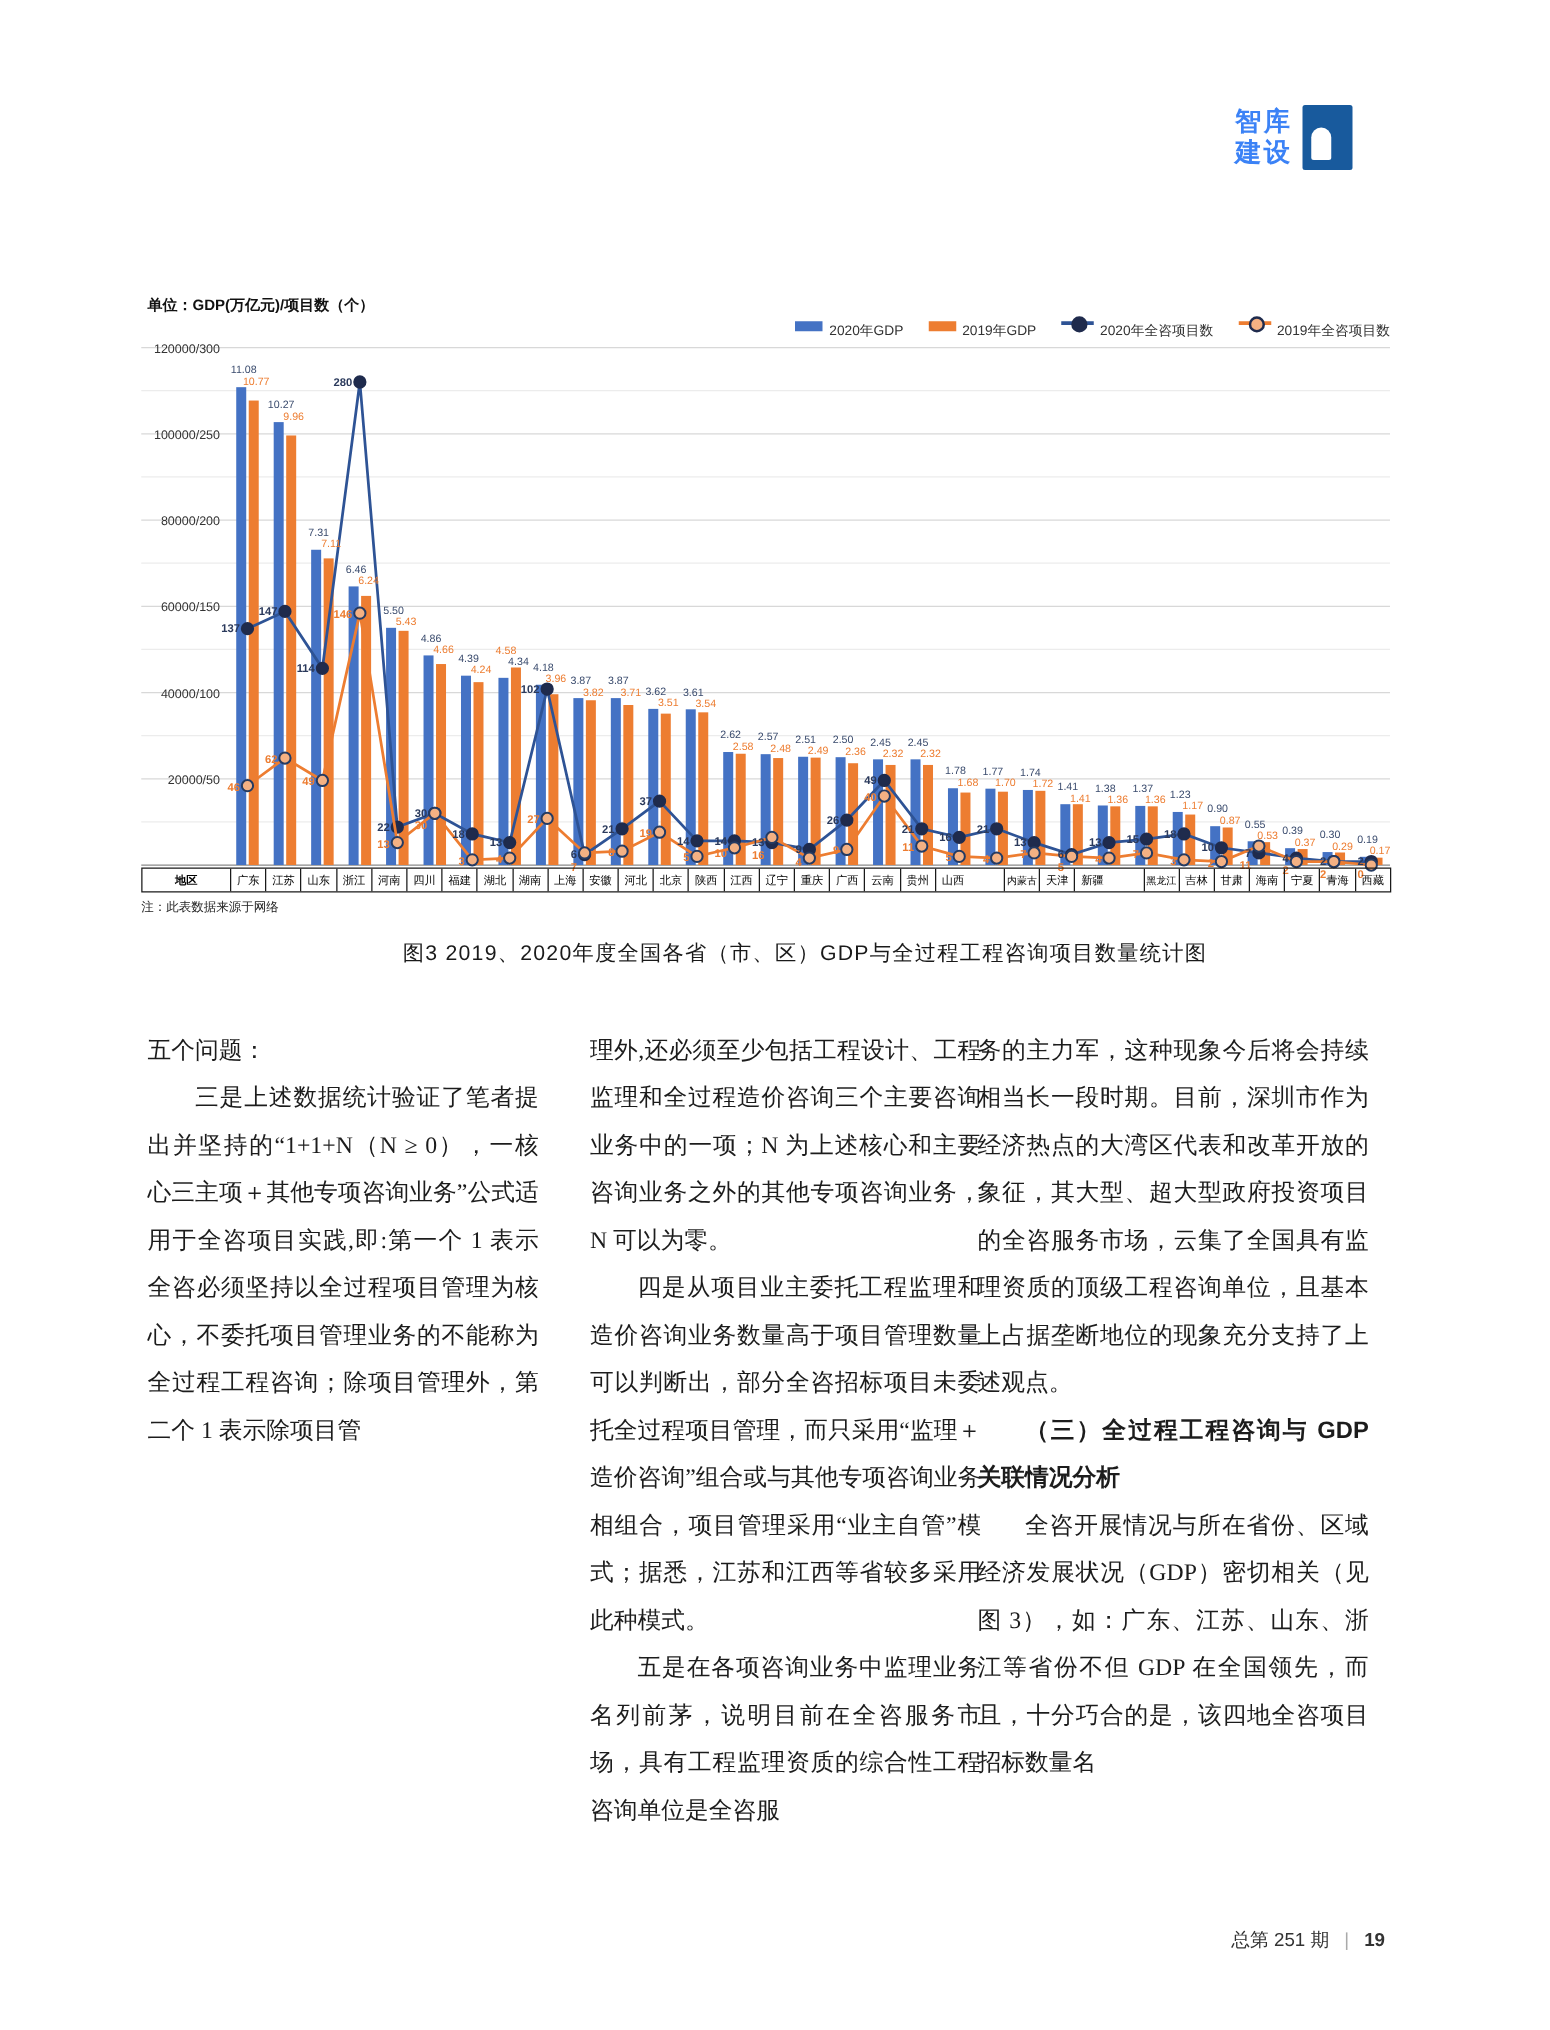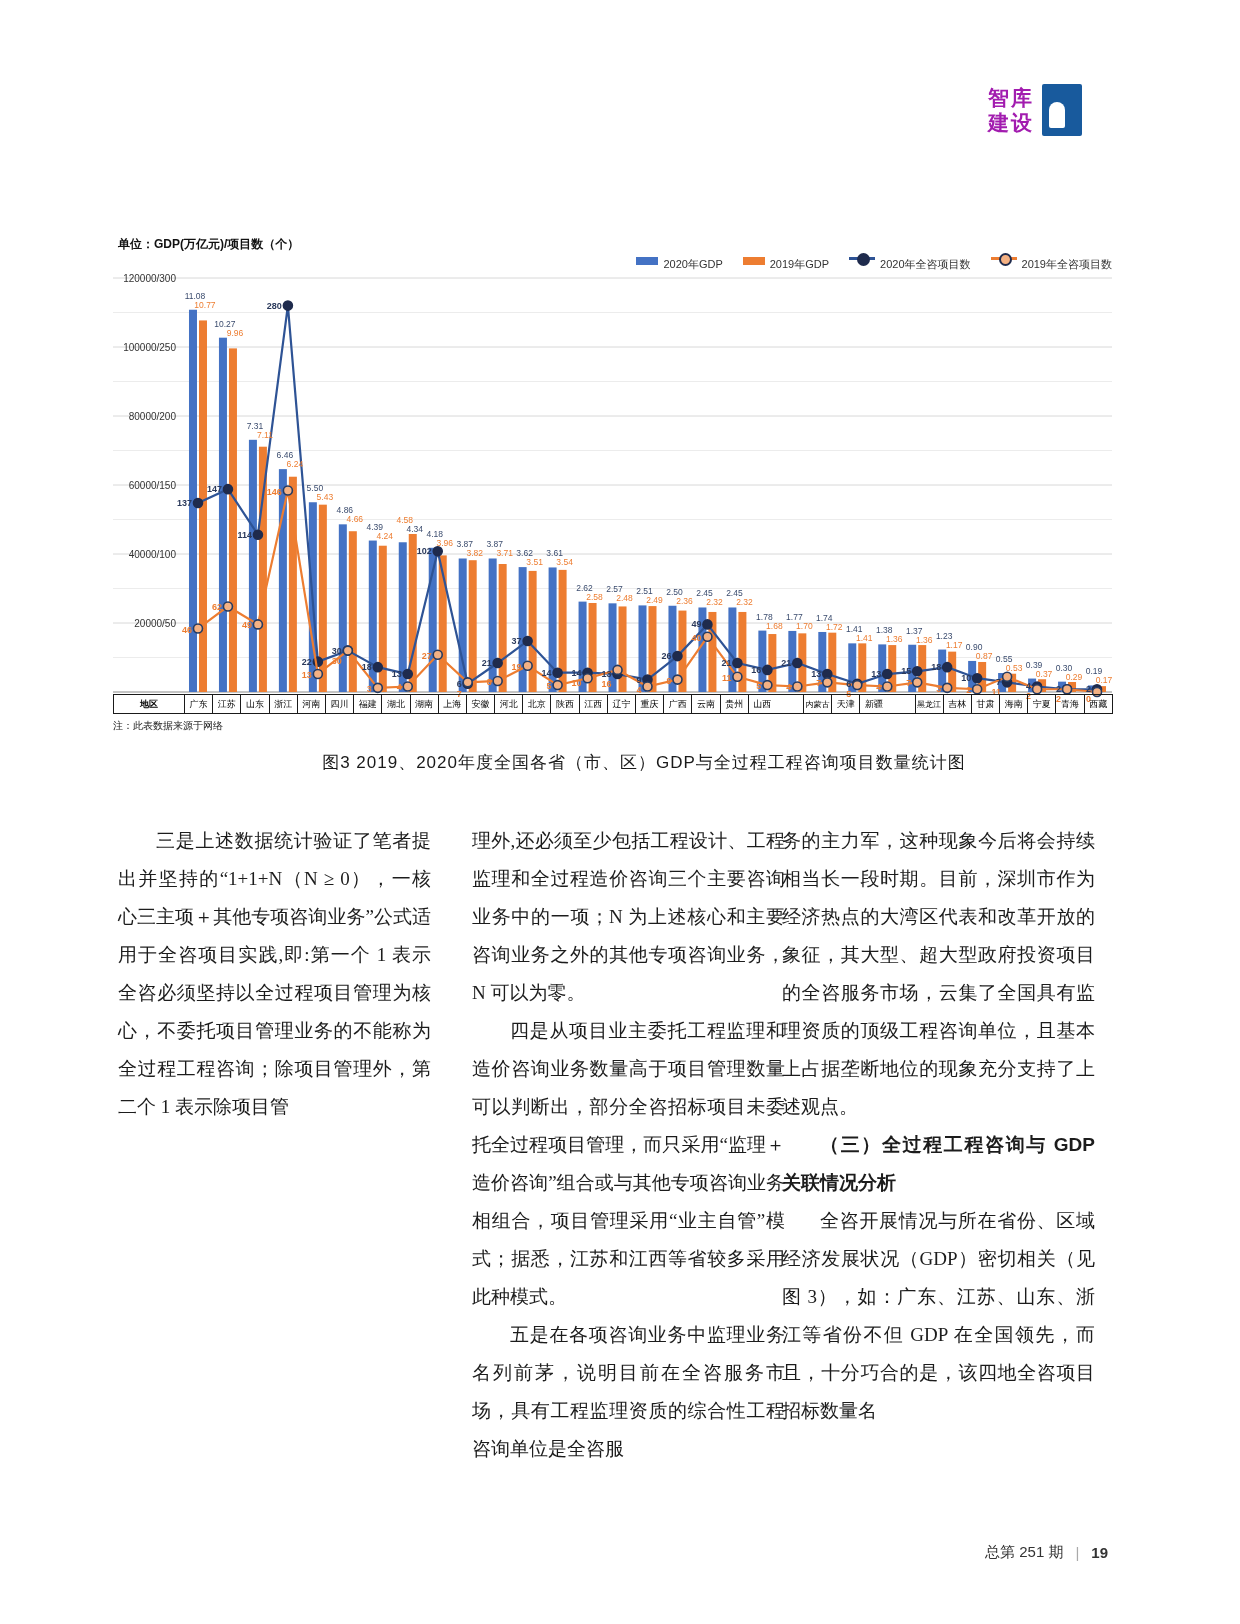--- a/index.html
+++ b/index.html
@@ -46,21 +46,21 @@
           display:flex;align-items:center;gap:12px;}
   #footer .sep{color:#aaa;}
   #footer .pg{font-weight:bold;}
 </style>
 </head>
 <body>
 
 <div id="page">
 
   <div class="logo">
-    <div class="logo-text" style="color: #a21caf;">
+    <div class="logo-text" style="color: #3b82f6;">
       <div>智库</div>
       <div>建设</div>
     </div>
     <div class="logo-box" style="background: rgb(24, 90, 157);">
       <div class="logo-hole"></div>
     </div>
   </div>
 
   <div id="chart">
     <div id="chart-unit">单位：GDP(万亿元)/项目数（个）</div>
@@ -405,20 +405,21 @@
         <div class="cell">海南</div>
         <div class="cell">宁夏</div>
         <div class="cell">青海</div>
         <div class="cell">西藏</div>
       </div>
     <div id="chart-note">注：此表数据来源于网络</div>
     <div id="chart-caption">图3 2019、2020年度全国各省（市、区）GDP与全过程工程咨询项目数量统计图</div>
   </div>
 
   <div class="col" id="col1">
+      <p class="">五个问题：</p>
       <p class="ind ">三是上述数据统计验证了笔者提出并坚持的“1+1+N（N ≥ 0），一核心三主项＋其他专项咨询业务”公式适用于全咨项目实践,即:第一个 1 表示全咨必须坚持以全过程项目管理为核心，不委托项目管理业务的不能称为全过程工程咨询；除项目管理外，第二个 1 表示除项目管</p>
     </div>
   <div class="col" id="col2">
       <p class="">理外,还必须至少包括工程设计、工程监理和全过程造价咨询三个主要咨询业务中的一项；N 为上述核心和主要咨询业务之外的其他专项咨询业务，N 可以为零。</p>
       <p class="ind ">四是从项目业主委托工程监理和造价咨询业务数量高于项目管理数量可以判断出，部分全咨招标项目未委托全过程项目管理，而只采用“监理＋造价咨询”组合或与其他专项咨询业务相组合，项目管理采用“业主自管”模式；据悉，江苏和江西等省较多采用此种模式。</p>
       <p class="ind ">五是在各项咨询业务中监理业务名列前茅，说明目前在全咨服务市场，具有工程监理资质的综合性工程咨询单位是全咨服</p>
     </div>
   <div class="col" id="col3">
       <p class="">务的主力军，这种现象今后将会持续相当长一段时期。目前，深圳市作为经济热点的大湾区代表和改革开放的象征，其大型、超大型政府投资项目的全咨服务市场，云集了全国具有监理资质的顶级工程咨询单位，且基本上占据垄断地位的现象充分支持了上述观点。</p>
       <p class="ind bold">（三）全过程工程咨询与 GDP 关联情况分析</p>

